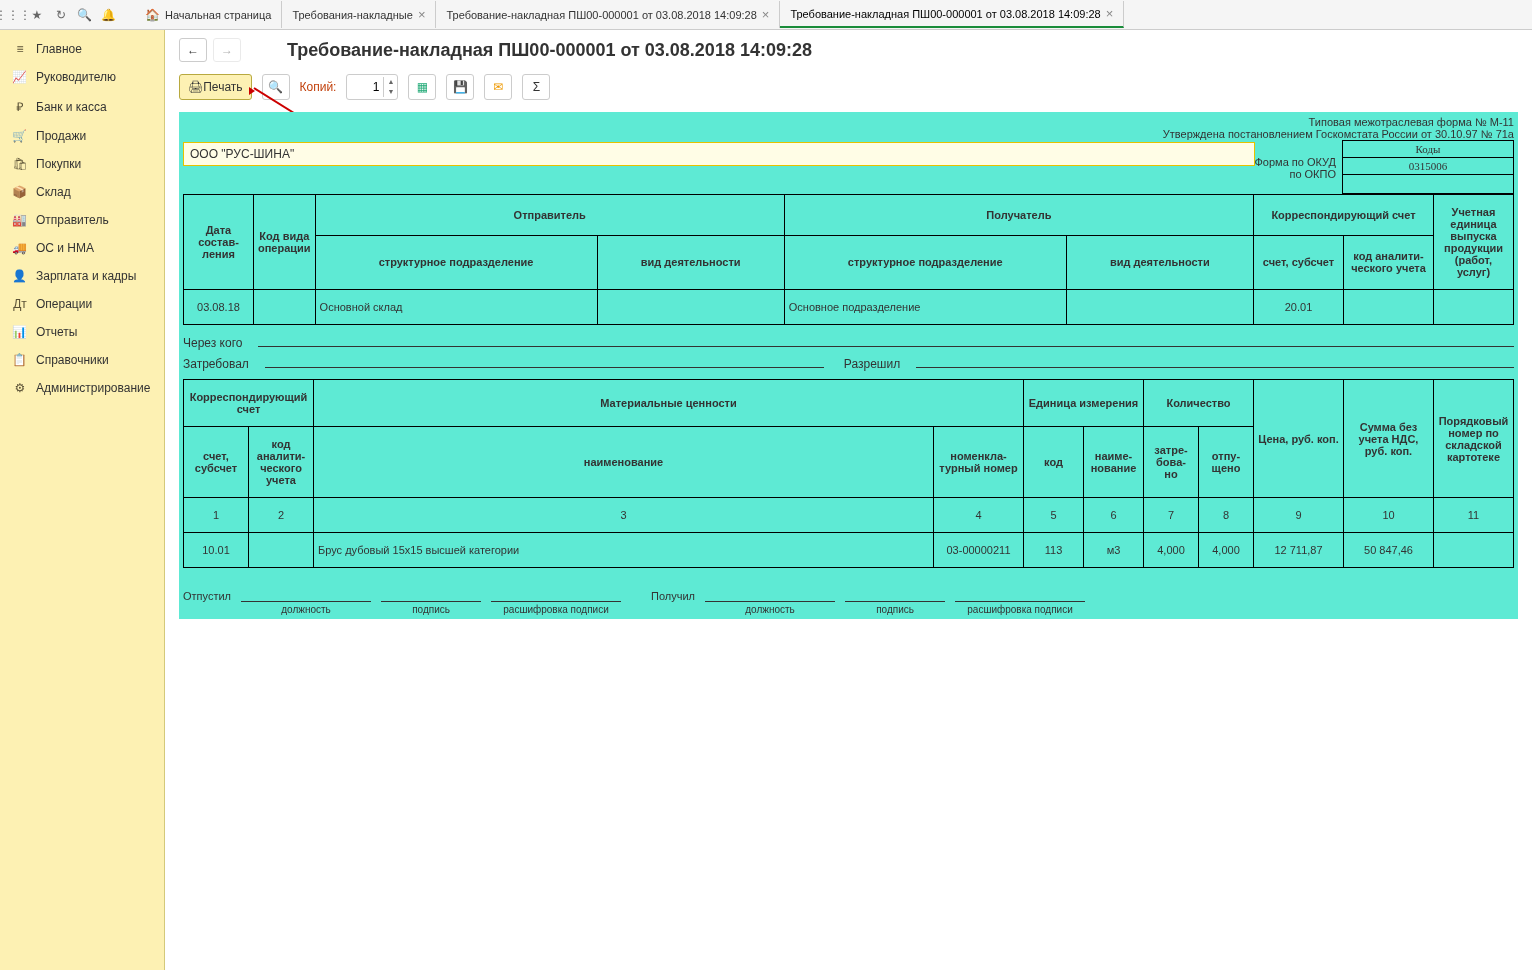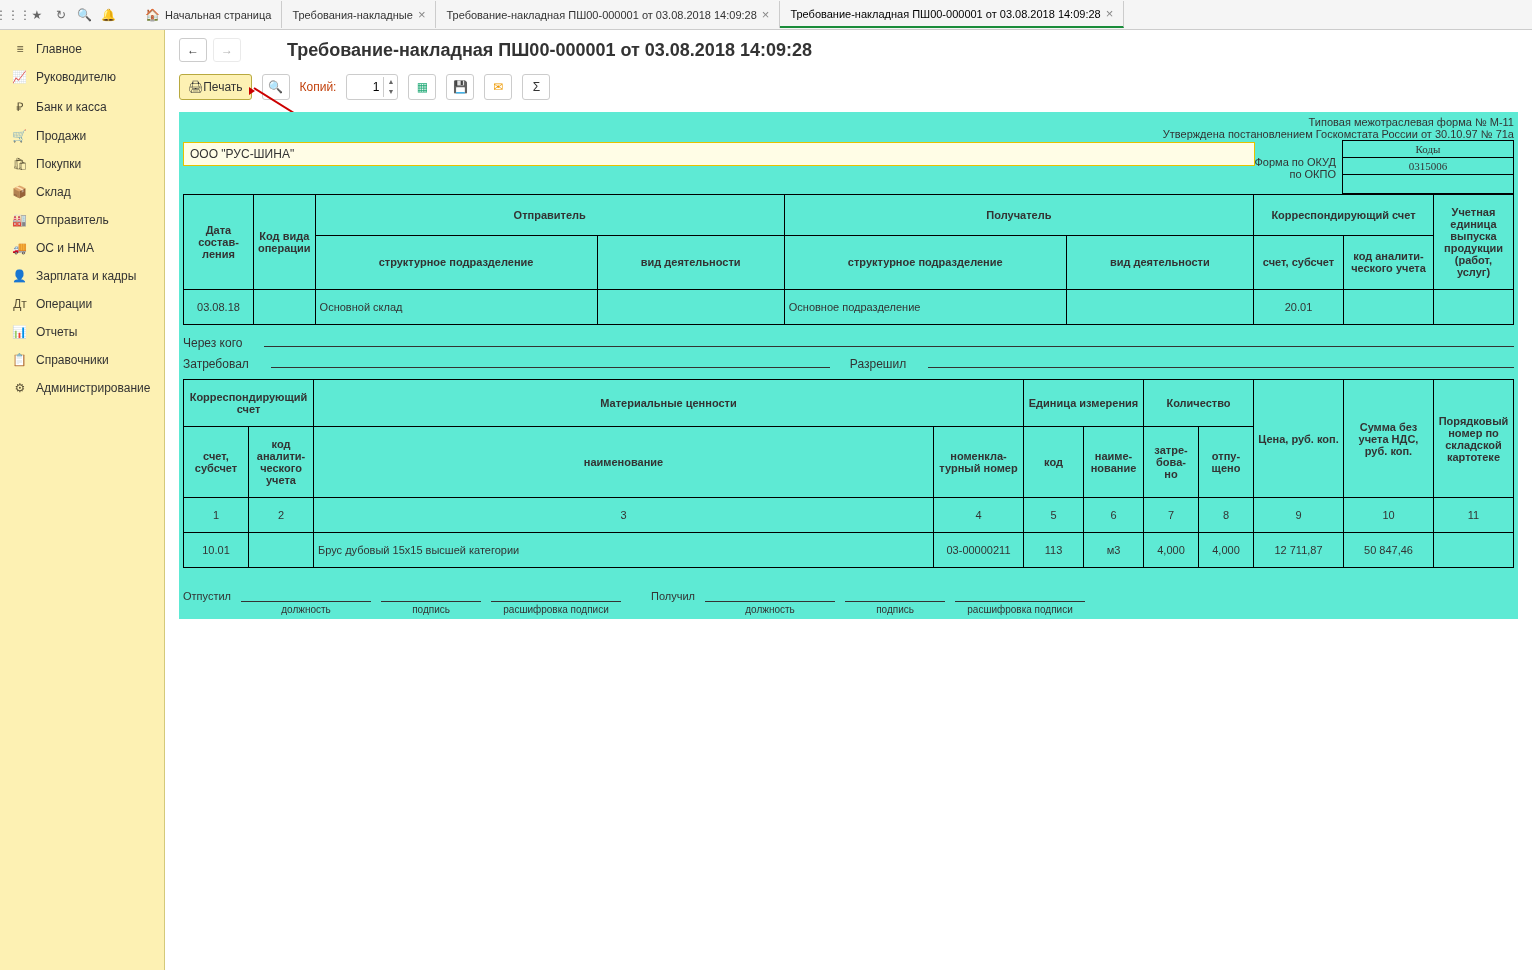--- a/index.html
+++ b/index.html
@@ -38,21 +38,21 @@
 .okud-box .r { border-bottom: 1px solid #000; padding: 2px 50px; text-align: center; font-size: 11px; min-width: 170px; font-family: Liberation Serif, serif; }
 .okud-box .r:last-child { border-bottom: none; }
 .org-row { display: flex; align-items: end; gap: 0; margin: 2px 0 8px 0; }
 .org-name { flex: 1; border: 1px solid #e6c200; background: #fffde6; padding: 4px 6px; font-size: 12px; height: 24px; }
 table.doc-tbl { border-collapse: collapse; width: 100%; font-size: 11px; }
 table.doc-tbl th, table.doc-tbl td { border: 1px solid #000; padding: 11px 4px; text-align: center; vertical-align: middle; }
 table.doc-tbl td.left { text-align: left; }
 table.doc-tbl td.right { text-align: center; }
 .lines-row { margin: 8px 0; font-size: 12px; }
 .lines-row .ln { display: flex; align-items: baseline; margin: 4px 0; }
-.lines-row .ln .lbl { margin-right: 22px; }
+.lines-row .ln .lbl { margin-right: 16px; }
 .lines-row .ln .fill { flex: 1; border-bottom: 1px solid #333; height: 14px; }
 .sign-row { display: flex; gap: 30px; margin-top: 20px; font-size: 11px; }
 .sign-grp { display: flex; gap: 10px; align-items: start; }
 .sign-grp .sl { flex: none; padding-top: 2px; }
 .sign-grp .sf { display: flex; flex-direction: column; align-items: center; }
 .sign-grp .sf .line { border-bottom: 1px solid #333; height: 14px; width: 130px; }
 .sign-grp .sf .cap { font-size: 10px; margin-top: 2px; }
 .callout-line { position: absolute; border-top: 2px solid #c00; transform-origin: left center; }
 .circle { width: 44px; height: 44px; background: #c00; border-radius: 50%; display: flex; align-items: center; justify-content: center; color: #fff; font-size: 20px; font-weight: bold; position: absolute; }
 </style>

